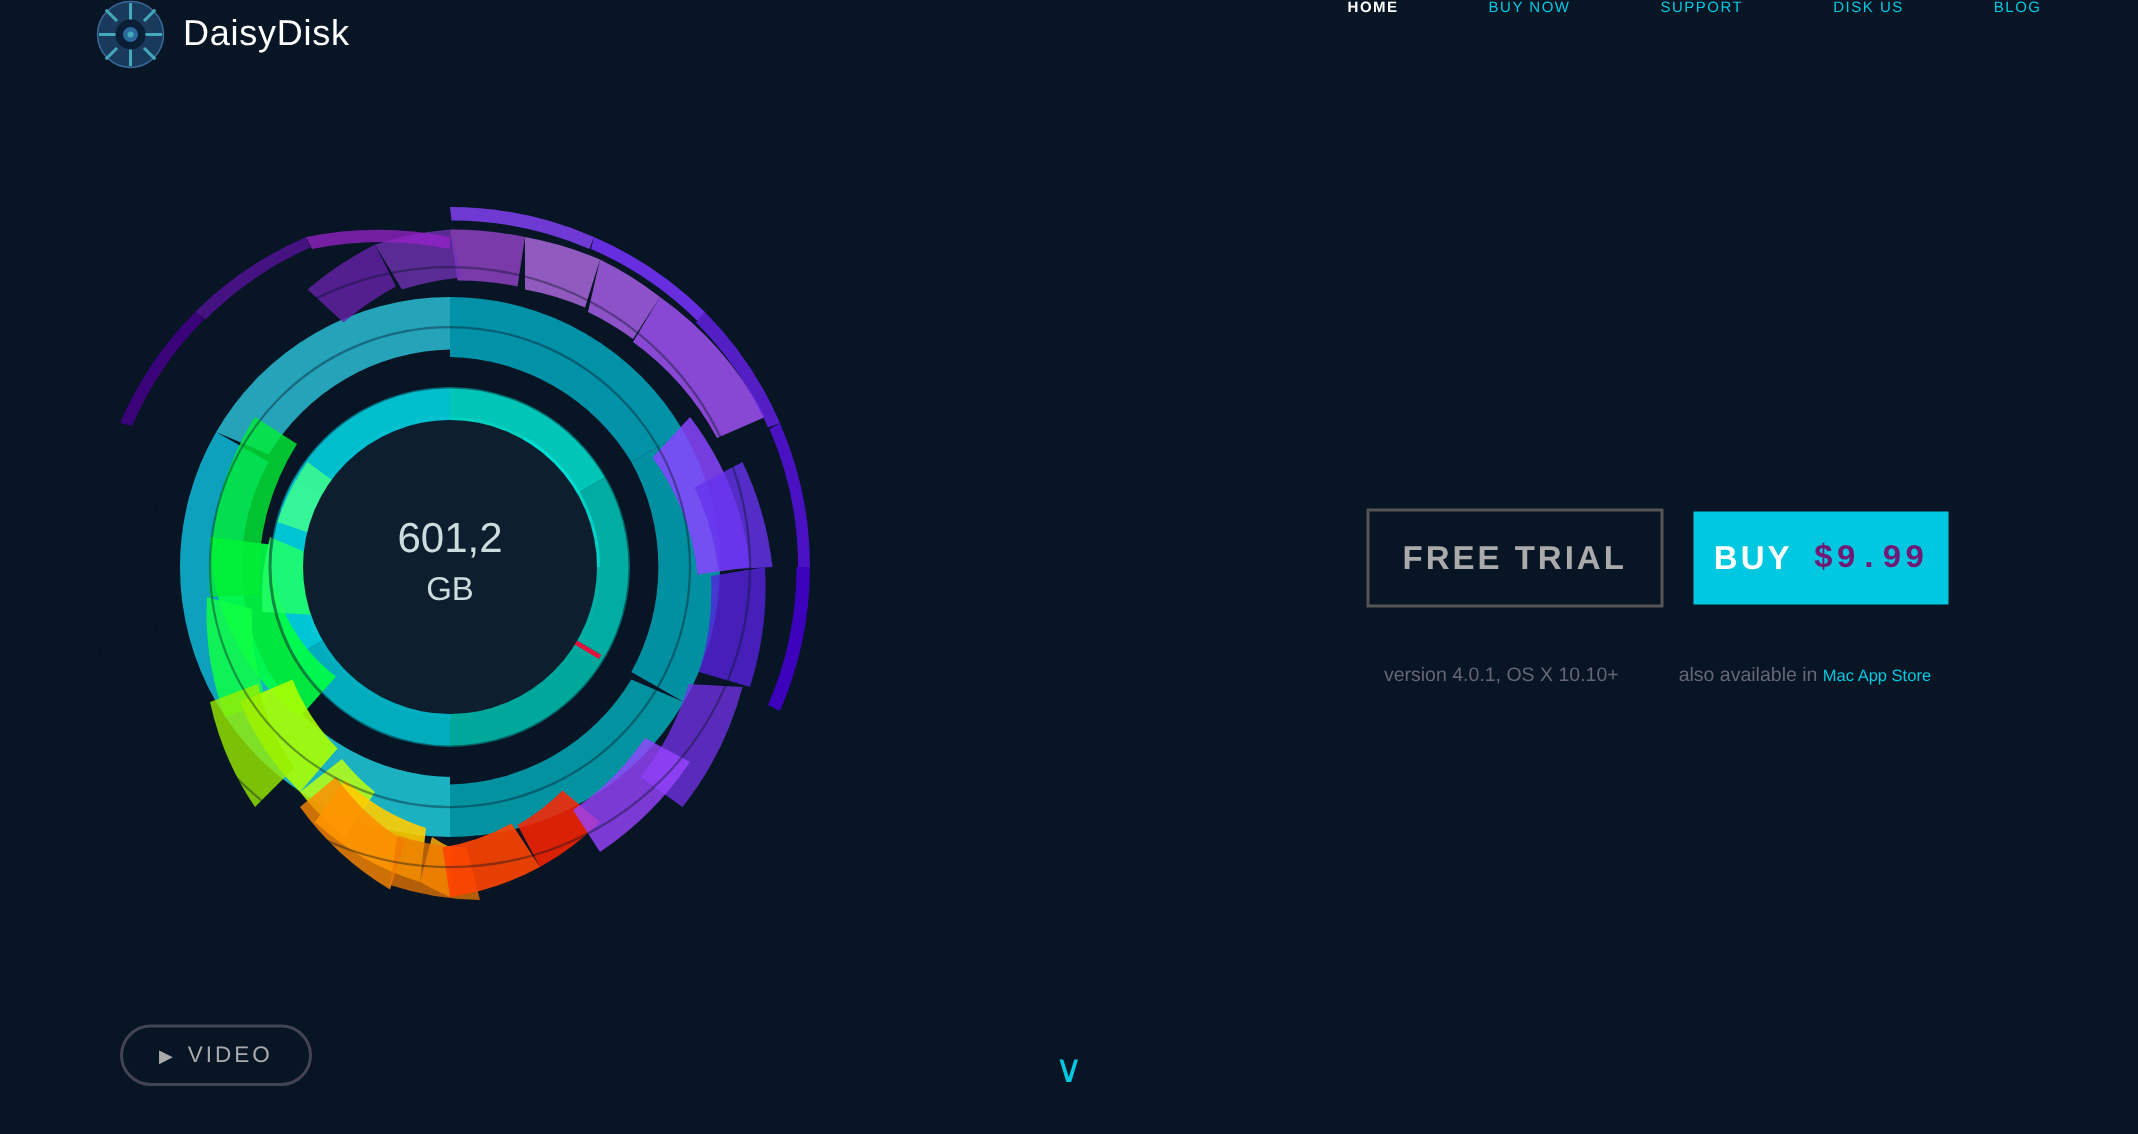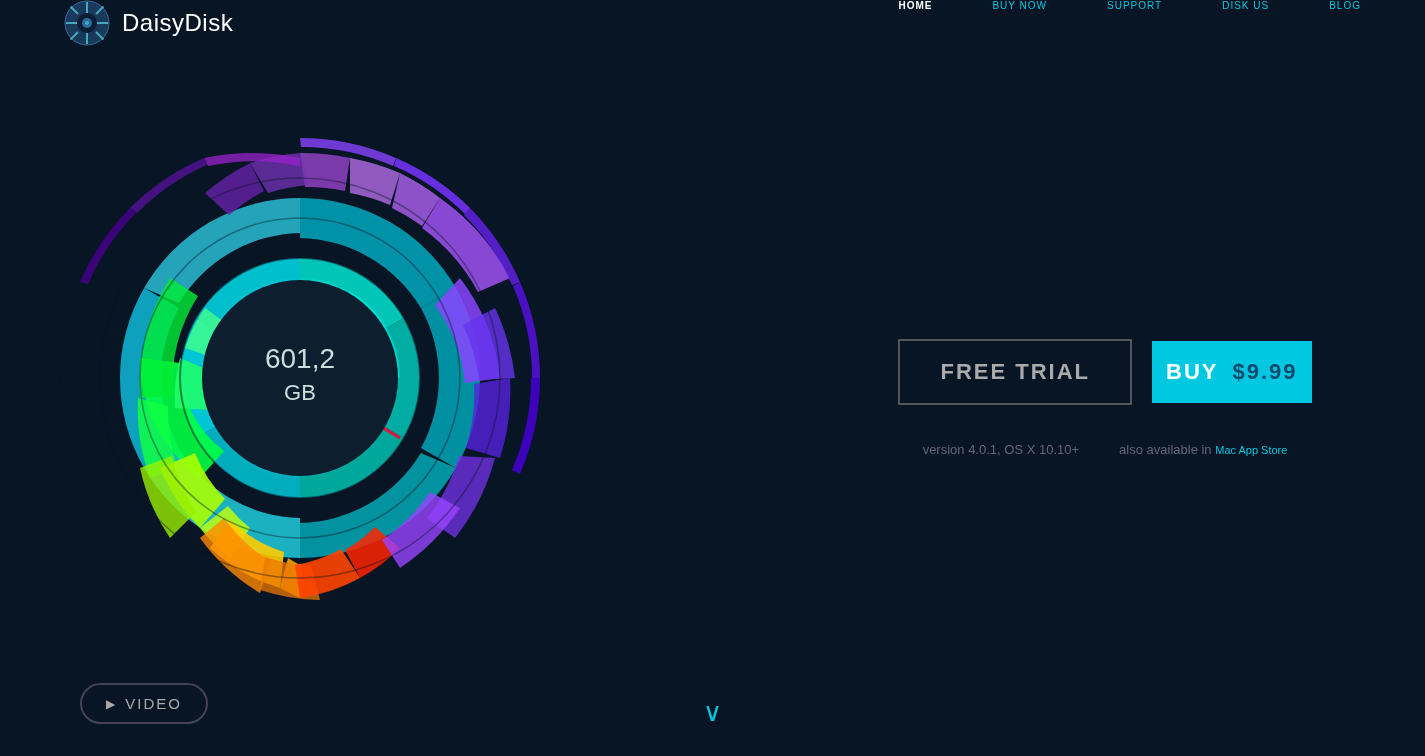--- a/index.html
+++ b/index.html
@@ -122,42 +122,43 @@
       align-items: center;
     }
 
     .btn-trial {
       background: transparent;
       border: 2px solid #555;
       color: #aaa;
       font-size: 22px;
       font-weight: 700;
       letter-spacing: 2px;
-      padding: 18px 40px;
+      padding: 18px 22px;
       cursor: pointer;
       text-transform: uppercase;
     }
 
     .btn-buy {
       background: #00c8e0;
       border: none;
       color: #fff;
       font-size: 22px;
       font-weight: 700;
       letter-spacing: 2px;
       padding: 18px 14px;
       cursor: pointer;
       display: flex;
       gap: 14px;
       align-items: center;
     }
 
     .btn-buy-price {
-      color: #0c4a6e;
-      font-weight: 700;
+      color: #701a75;
+      font-weight: 700;
+      font-family: Liberation Mono, monospace;
     }
 
     .sub-row {
       display: flex;
       gap: 40px;
       justify-content: center;
       margin-top: 14px;
     }
 
     .sub-text {

